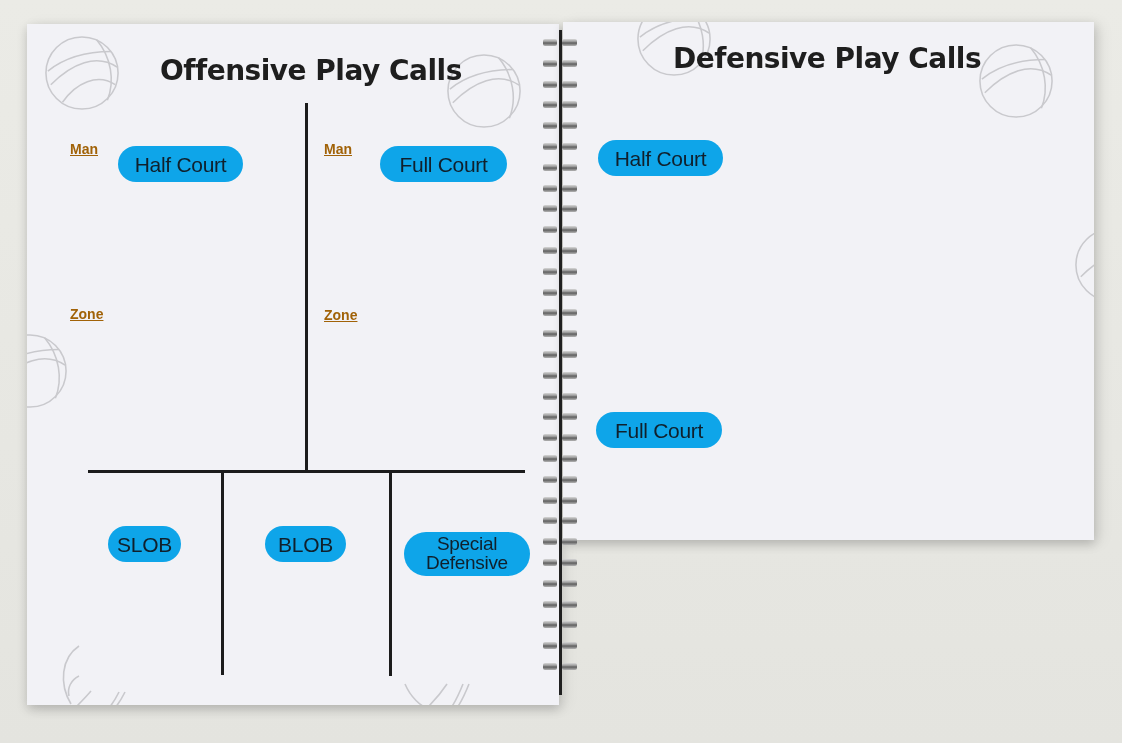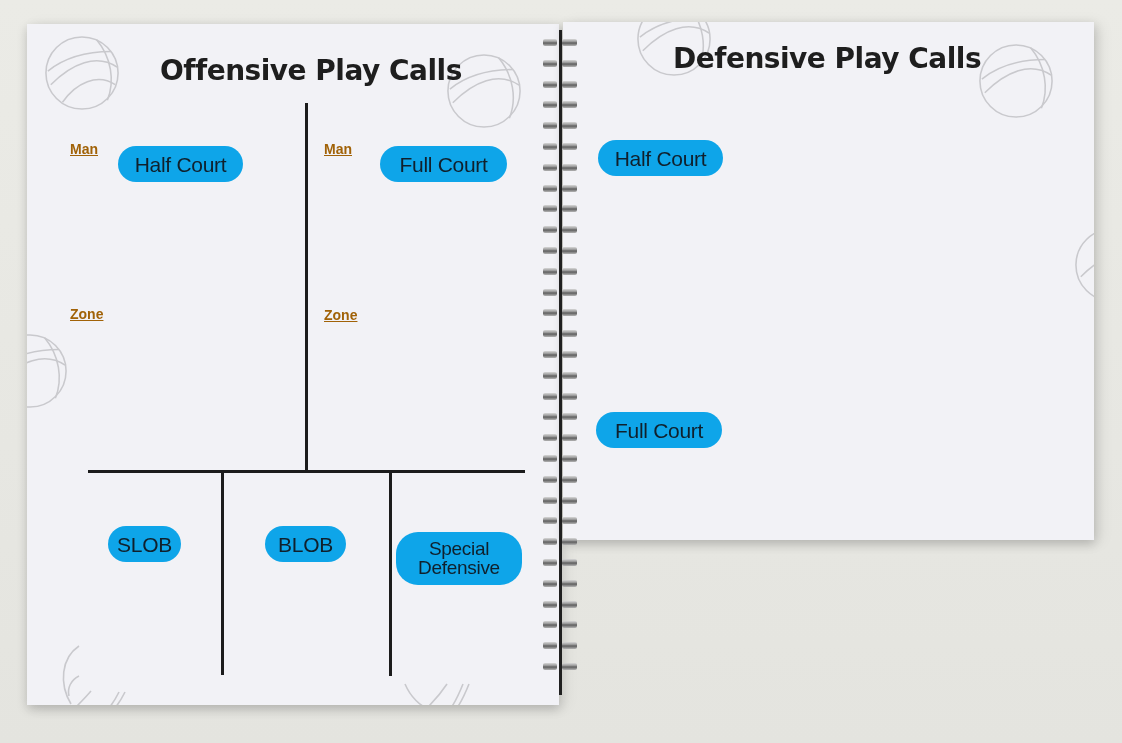--- a/index.html
+++ b/index.html
@@ -111,21 +111,21 @@
   <div class="pill" style="left:91px; top:74px; width:125px; height:36px;">Half Court</div>
   <div class="label" style="left:43px; top:117px;">Man</div>
   <div class="label" style="left:43px; top:282px;">Zone</div>
 
   <div class="pill" style="left:353px; top:74px; width:127px; height:36px;">Full Court</div>
   <div class="label" style="left:297px; top:117px;">Man</div>
   <div class="label" style="left:297px; top:283px;">Zone</div>
 
   <div class="pill" style="left:81px; top:454px; width:73px; height:36px;">SLOB</div>
   <div class="pill" style="left:238px; top:454px; width:81px; height:36px;">BLOB</div>
-  <div class="pill two-line" style="left:369px; top:460px; width:126px; height:53px; flex-direction:column; border-radius:22px;">
+  <div class="pill two-line" style="left:377px; top:460px; width:126px; height:44px; flex-direction:column; border-radius:22px;">
     <span>Special</span>
     <span>Defensive</span>
   </div>
 </div>
 
 <div id="right-page" class="page">
   <div class="ball" style="left:72px; top:-22px;">
     <svg width="78" height="78" viewBox="0 0 80 80">
         <g fill="none" stroke="#c9c9cd" stroke-width="1.6">
       <circle cx="40" cy="40" r="37"></circle>

